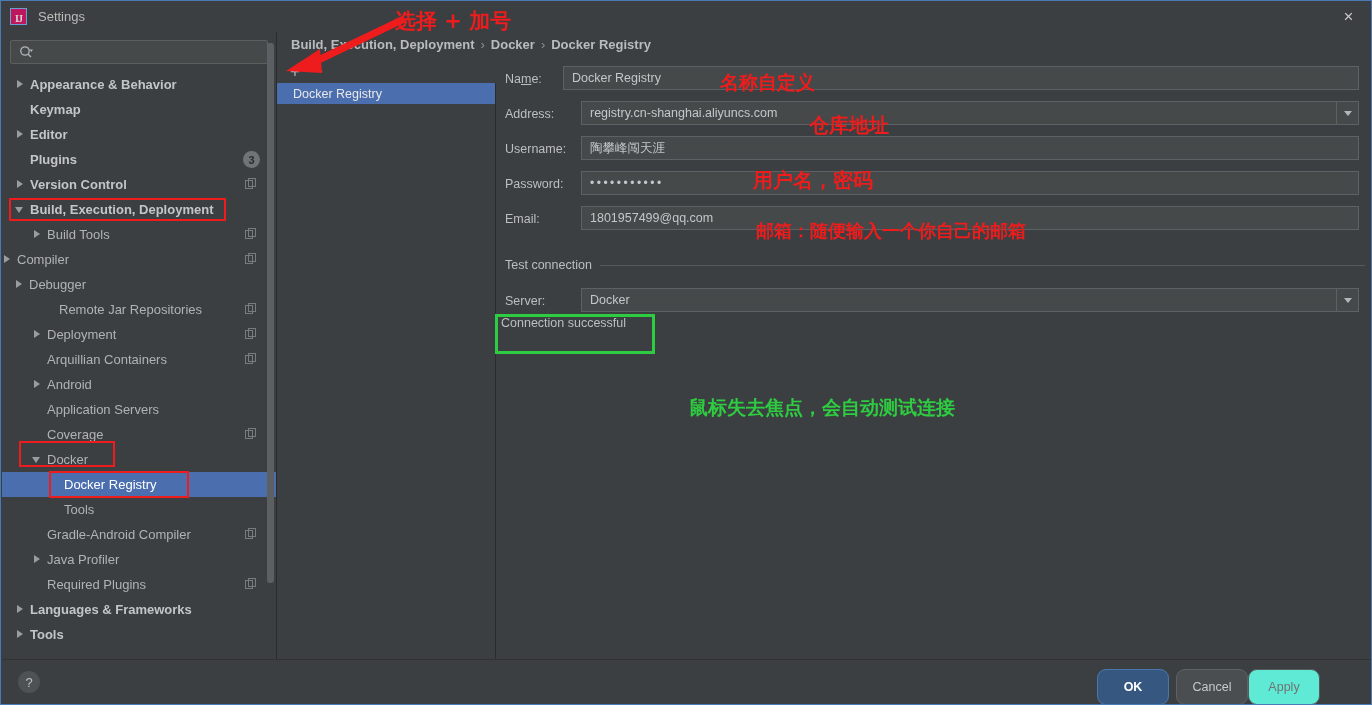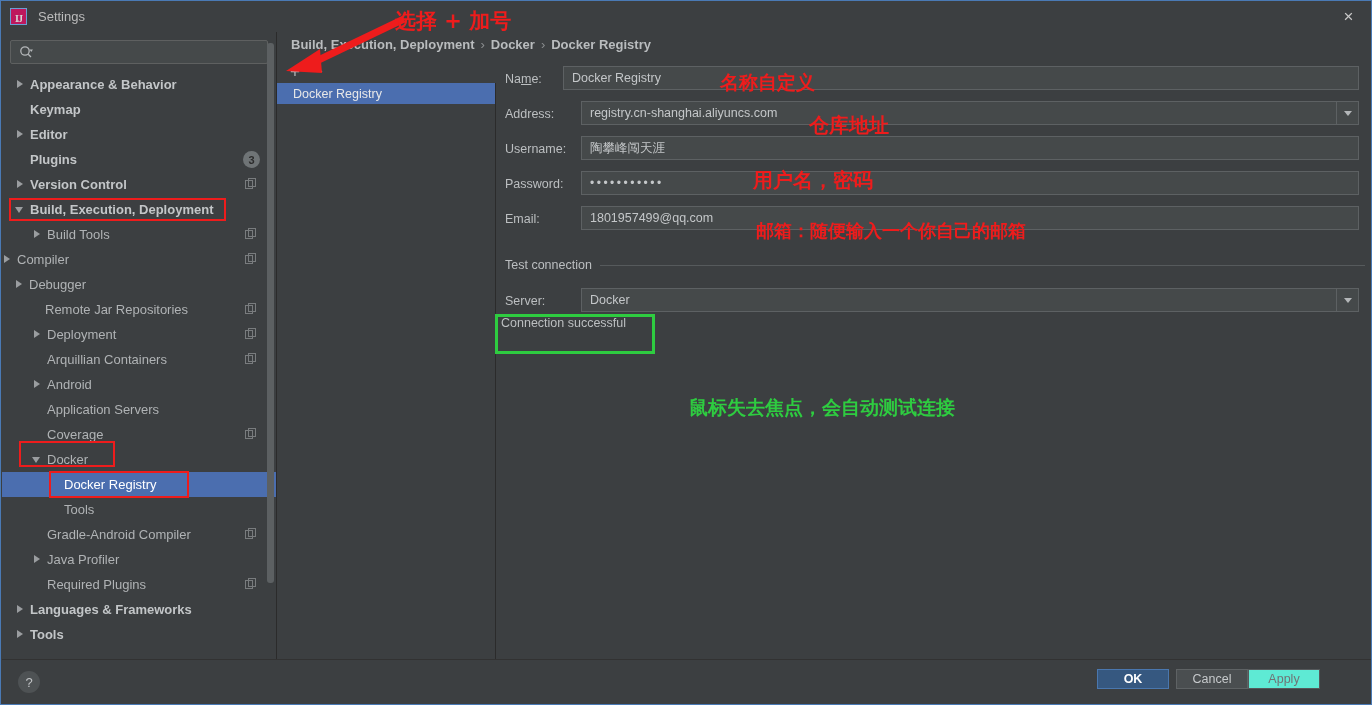--- a/index.html
+++ b/index.html
@@ -200,22 +200,22 @@
     background: #3c3f41; border-top: 1px solid #323232;
   }
   .help-btn {
     position: absolute; left: 16px; top: 11px;
     width: 22px; height: 22px; border-radius: 50%;
     background: #4e5254; color: #c0c3c5;
     display: flex; align-items: center; justify-content: center;
     font-size: 13px;
   }
   .btn {
-    position: absolute; top: 9px; height: 20px;
-    border-radius: 0; font-size: 12.5px;
+    position: absolute; top: 9px; height: 36px;
+    border-radius: 9px; font-size: 12.5px;
     display: flex; align-items: center; justify-content: center;
     font-family: "Liberation Sans", sans-serif;
   }
   .btn.ok     { right: 151px; width: 72px; background: #365880; border: 1px solid #4a77ae; color: #ffffff; font-weight: bold; }
   .btn.cancel { right: 72px;  width: 72px; background: #4a4e50; border: 1px solid #5e6264; color: #c6c9cb; }
   .btn.apply  { right: 0px;   width: 72px; background: #5eead4; border: 1px solid #55595b; color: #707476; }
   .btn-wrap { position: absolute; right: 52px; top: 0; width: 280px; height: 44px; }
 
   
   .anno {
@@ -299,21 +299,21 @@
           <span>Compiler</span>
           <svg class="copy-ico" width="12" height="12" viewBox="0 0 12 12">
             <rect x="0.5" y="2.5" width="7" height="8" fill="none" stroke="#9a9da0" stroke-width="1"></rect>
             <rect x="3.5" y="0.5" width="7" height="8" fill="none" stroke="#9a9da0" stroke-width="1"></rect>
           </svg>
         </div>
         <div class="tree-row" style="padding-left: 12px;">
           <span class="arrow right"></span>
           <span>Debugger</span>
         </div>
-        <div class="tree-row" style="padding-left: 28px;">
+        <div class="tree-row" style="padding-left: 42px;">
           <span class="arrow "></span>
           <span>Remote Jar Repositories</span>
           <svg class="copy-ico" width="12" height="12" viewBox="0 0 12 12">
             <rect x="0.5" y="2.5" width="7" height="8" fill="none" stroke="#9a9da0" stroke-width="1"></rect>
             <rect x="3.5" y="0.5" width="7" height="8" fill="none" stroke="#9a9da0" stroke-width="1"></rect>
           </svg>
         </div>
         <div class="tree-row" style="padding-left: 30px;">
           <span class="arrow right"></span>
           <span>Deployment</span>

